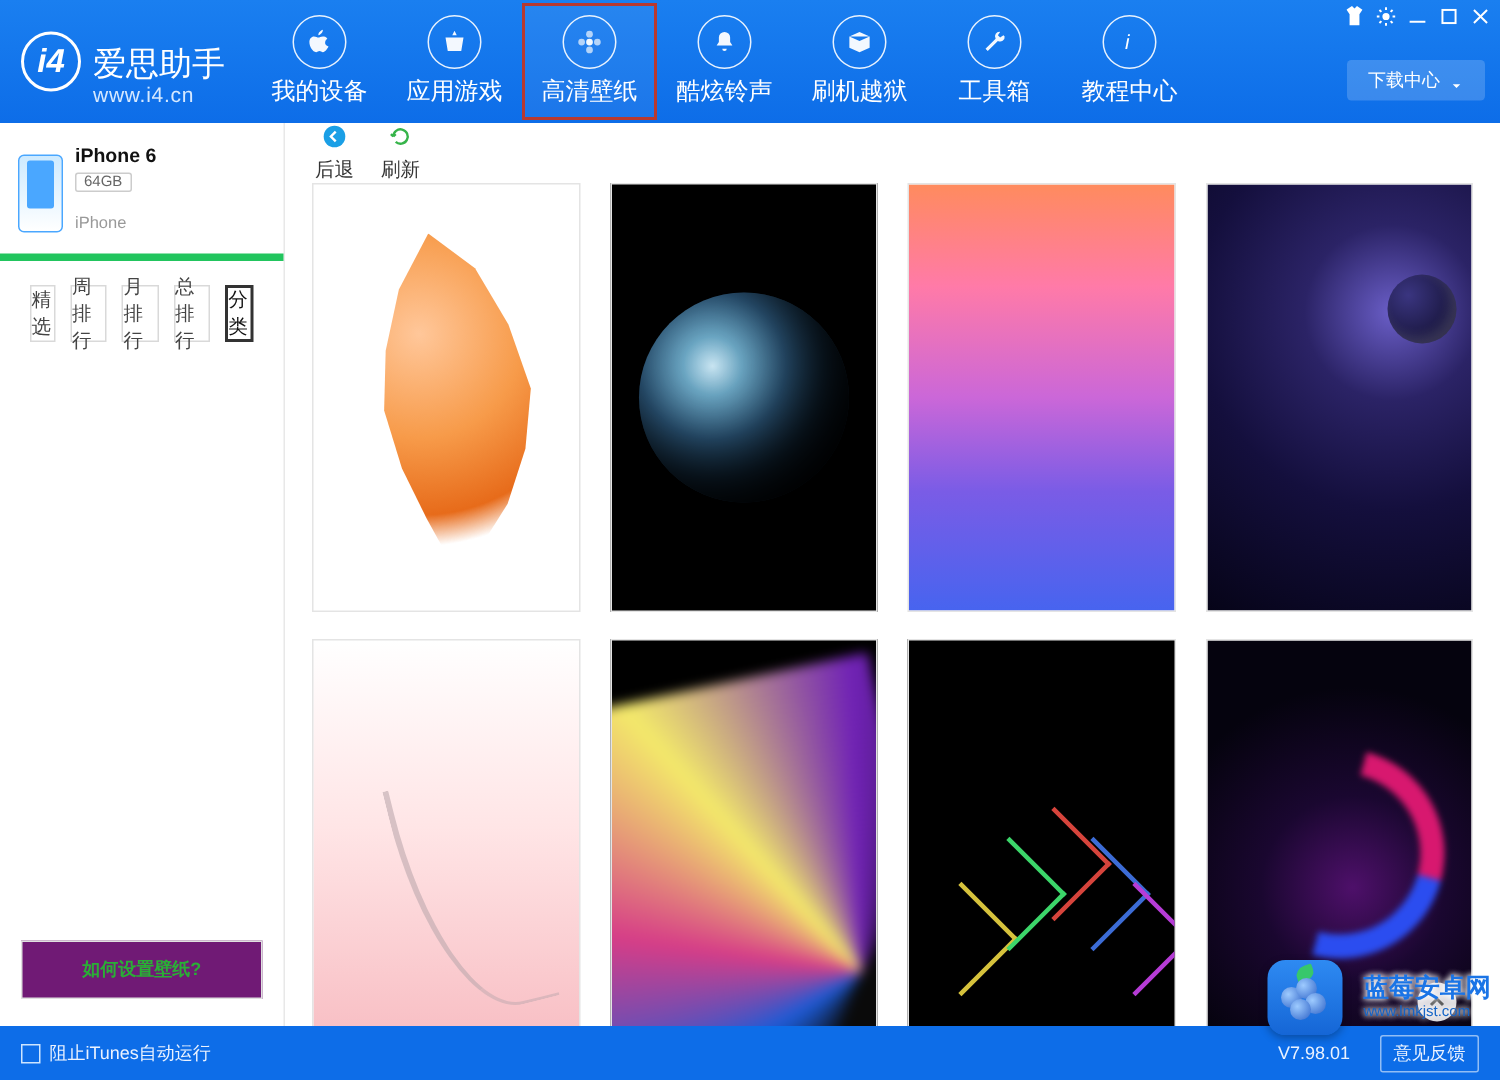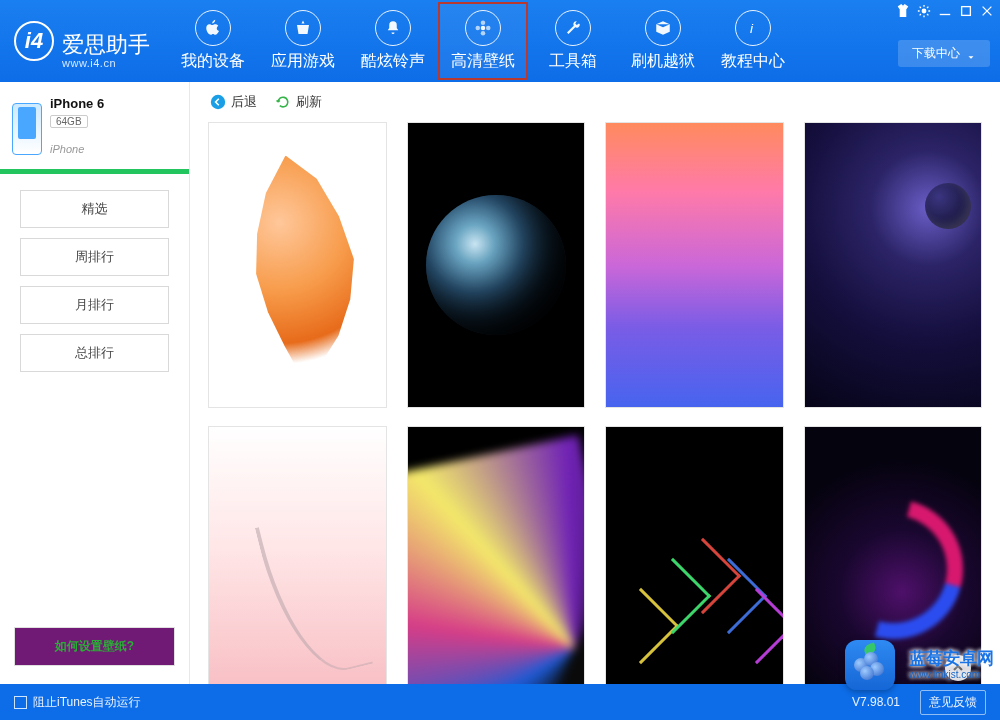--- a/index.html
+++ b/index.html
@@ -4,21 +4,21 @@
   <style>
     * { margin:0; padding:0; box-sizing:border-box; font-family:"Microsoft YaHei",Arial,sans-serif; }
     body { width:1000px; height:720px; overflow:hidden; background:#fff; }
 
     
     .header { height:82px; background:linear-gradient(to bottom,#1a7ff0,#0d6de8); display:flex; align-items:center; padding:0 12px 0 14px; position:relative; }
     .logo-block { display:flex; align-items:center; gap:8px; margin-right:18px; }
     .logo-circle { width:40px; height:40px; border:2px solid #fff; border-radius:50%; display:flex; align-items:center; justify-content:center; }
     .logo-circle span { color:#fff; font-weight:bold; font-size:22px; font-style:italic; }
     .logo-text-cn { color:#fff; font-size:22px; font-weight:500; line-height:1.05;margin-top:20px; }
-    .logo-text-en { color:#d6e9ff; font-size:11px; letter-spacing:.5px; }
+    .logo-text-en { color:#d6e9ff; font-size:14px; letter-spacing:.5px; }
     .nav { display:flex; }
     .nav-item { width:90px; height:78px; display:flex; flex-direction:column; align-items:center; justify-content:center; gap:5px; cursor:pointer; position:relative; }
     .nav-item.active { border:2px solid #b8392f; background:rgba(255,255,255,.06); }
     .nav-icon-wrap { width:36px; height:36px; border-radius:50%; border:1.5px solid rgba(255,255,255,.9); display:flex; align-items:center; justify-content:center; }
     .nav-icon-wrap svg { width:18px; height:18px; fill:rgba(255,255,255,.95); }
     .nav-label { color:#fff; font-size:16px; }
 
     .titlebar {position:absolute; right:6px; top:4px; display:flex; gap:7px; color:#fff;}
     .titlebar span {width:14px;height:14px;display:flex;align-items:center;justify-content:center;cursor:pointer;font-size:14px;line-height:1;}
     .titlebar svg { width:14px; height:14px; stroke:#fff; fill:none; stroke-width:1.5; }
@@ -27,32 +27,32 @@
     .dl-btn svg{width:10px;height:10px;fill:#fff;}
 
     
     .main { display:flex; height:602px; }
     .sidebar { width:190px; background:#fff; border-right:1px solid #e8e8e8; display:flex; flex-direction:column; }
     .device { display:flex; align-items:flex-end; gap:8px; padding:14px 12px; border-bottom:5px solid #22c55e; }
     .device-img { width:30px; height:52px; border:1.5px solid #4aa7ff; border-radius:4px; background:linear-gradient(#cdeaff,#fff); display:flex; align-items:flex-start; justify-content:center; padding-top:3px;}
     .device-img div{width:18px;height:32px;background:#4aa7ff;border-radius:2px;}
     .device-name { font-size:13px; font-weight:bold; color:#111;}
     .device-storage { display:inline-block; border:1px solid #ccc; border-radius:2px; padding:0 5px; font-size:10px; color:#666; margin-top:2px;}
-    .device-type {font-size:11px;color:#999;margin-top:14px;font-style:italic;}
-
-    .side-nav {padding:16px 20px;display:flex;flex-direction:column;gap:10px;}
+    .device-type {font-size:11px;color:#999;margin-top:14px;}
+
+    .side-nav {padding:16px 20px;display:flex;gap:10px;}
     .side-item{height:38px;border:1px solid #d9d9d9;display:flex;align-items:center;justify-content:center;font-size:13px;color:#444;cursor:pointer;}
     .side-item.active{border:2px solid #333;color:#111;}
 
     .help-link{margin:auto 14px 18px;color:#2aae36;font-size:12px;font-weight:bold;padding:10px 0;border:1px solid #e0e0e0;text-align:center;background:#701a75;cursor:pointer;}
 
     
     .content{flex:1;display:flex;flex-direction:column;background:#fff;}
     .toolbar{height:40px;display:flex;align-items:center;gap:18px;padding:0 20px;font-size:13px;color:#333;}
-    .tool-btn{display:flex;align-items:center;gap:5px;cursor:pointer;}
+    .tool-btn{display:flex;align-items:center;gap:5px;cursor:pointer;flex-direction:column;}
     .tool-btn svg{width:16px;height:16px;}
 
     .grid{flex:1;overflow:auto;padding:0 18px 6px;display:grid;grid-template-columns:repeat(4,1fr);gap:18px 20px;}
     .thumb{height:286px;border:1px solid #e4e4e4;overflow:hidden;position:relative;cursor:pointer;display:flex;align-items:center;justify-content:center;}
 
     
     .wp1{background:#fff;}
     .wp1 .flower{width:130px;height:220px;background:radial-gradient(circle at 40% 30%,#ffc79a,#f79b4a 40%,#e76b1a 70%,transparent 82%);clip-path:polygon(50% 0,72% 12%,86% 30%,94% 50%,88% 68%,76% 84%,60% 96%,44% 100%,34% 86%,24% 70%,18% 52%,22% 34%,32% 16%);transform:rotate(-6deg);filter:blur(.3px);}
     .wp2{background:#000;}
     .wp2 .earth{width:140px;height:140px;border-radius:50%;background:radial-gradient(circle at 35% 35%,#c9e5f2 0%,#6da9c6 15%,#2d597d 38%,#142c40 58%,#03070c 80%);box-shadow:inset -24px -24px 50px rgba(0,0,0,.9);}
@@ -109,55 +109,55 @@
       <span class="nav-label">我的设备</span>
     </div>
     <div class="nav-item">
       <div class="nav-icon-wrap">
           <svg viewBox="0 0 24 24">
             <path d="M12 2l2 4h-4zM4 8h16l-2 12H6zM9 8l-3-5m9 5l3-5"></path>
           </svg>
         </div>
       <span class="nav-label">应用游戏</span>
     </div>
-    <div class="nav-item">
-      <div class="nav-icon-wrap">
-          <svg viewBox="0 0 24 24">
-            <path d="M12 3a5 5 0 015 5v4l2 3H5l2-3V8a5 5 0 015-5zm-2 15h4a2 2 0 01-4 0z"></path>
-          </svg>
-        </div>
-      <span class="nav-label">酷炫铃声</span>
-    </div>
     <div class="nav-item active">
       <div class="nav-icon-wrap">
           <svg viewBox="0 0 24 24">
             <circle cx="12" cy="12" r="3"></circle>
             <circle cx="12" cy="5" r="3" opacity=".7"></circle>
             <circle cx="12" cy="19" r="3" opacity=".7"></circle>
             <circle cx="5" cy="12" r="3" opacity=".7"></circle>
             <circle cx="19" cy="12" r="3" opacity=".7"></circle>
           </svg>
         </div>
       <span class="nav-label">高清壁纸</span>
     </div>
     <div class="nav-item">
       <div class="nav-icon-wrap">
           <svg viewBox="0 0 24 24">
+            <path d="M12 3a5 5 0 015 5v4l2 3H5l2-3V8a5 5 0 015-5zm-2 15h4a2 2 0 01-4 0z"></path>
+          </svg>
+        </div>
+      <span class="nav-label">酷炫铃声</span>
+    </div>
+    <div class="nav-item">
+      <div class="nav-icon-wrap">
+          <svg viewBox="0 0 24 24">
+            <path d="M3 7l9-4 9 4-9 4zM3 7v10l9 4 9-4V7M12 11v10"></path>
+          </svg>
+        </div>
+      <span class="nav-label">刷机越狱</span>
+    </div>
+    <div class="nav-item">
+      <div class="nav-icon-wrap">
+          <svg viewBox="0 0 24 24">
             <path d="M21 7a4 4 0 01-6 4L6 20l-2-2L13 9a4 4 0 014-6l-2 3 2 2 3-2z"></path>
           </svg>
         </div>
       <span class="nav-label">工具箱</span>
-    </div>
-    <div class="nav-item">
-      <div class="nav-icon-wrap">
-          <svg viewBox="0 0 24 24">
-            <path d="M3 7l9-4 9 4-9 4zM3 7v10l9 4 9-4V7M12 11v10"></path>
-          </svg>
-        </div>
-      <span class="nav-label">刷机越狱</span>
     </div>
     <div class="nav-item">
       <div class="nav-icon-wrap">
           <svg viewBox="0 0 24 24">
             <text x="8" y="18" font-size="18" font-style="italic" fill="#fff">i</text>
           </svg>
         </div>
       <span class="nav-label">教程中心</span>
     </div>
   </div>
@@ -217,20 +217,23 @@
           <span>精选</span>
         </div>
       <div class="side-item">
           <span>周排行</span>
         </div>
       <div class="side-item">
           <span>月排行</span>
         </div>
       <div class="side-item">
           <span>总排行</span>
+        </div>
+      <div class="side-item active">
+          <span>分类</span>
         </div>
     </div>
     <div class="help-link"><span>如何设置壁纸?</span></div>
   </aside>
 
   <section class="content">
     <div class="toolbar">
       <div class="tool-btn">
         <svg viewBox="0 0 20 20">
             <circle cx="10" cy="10" r="9" fill="#1a9fe6"></circle>

